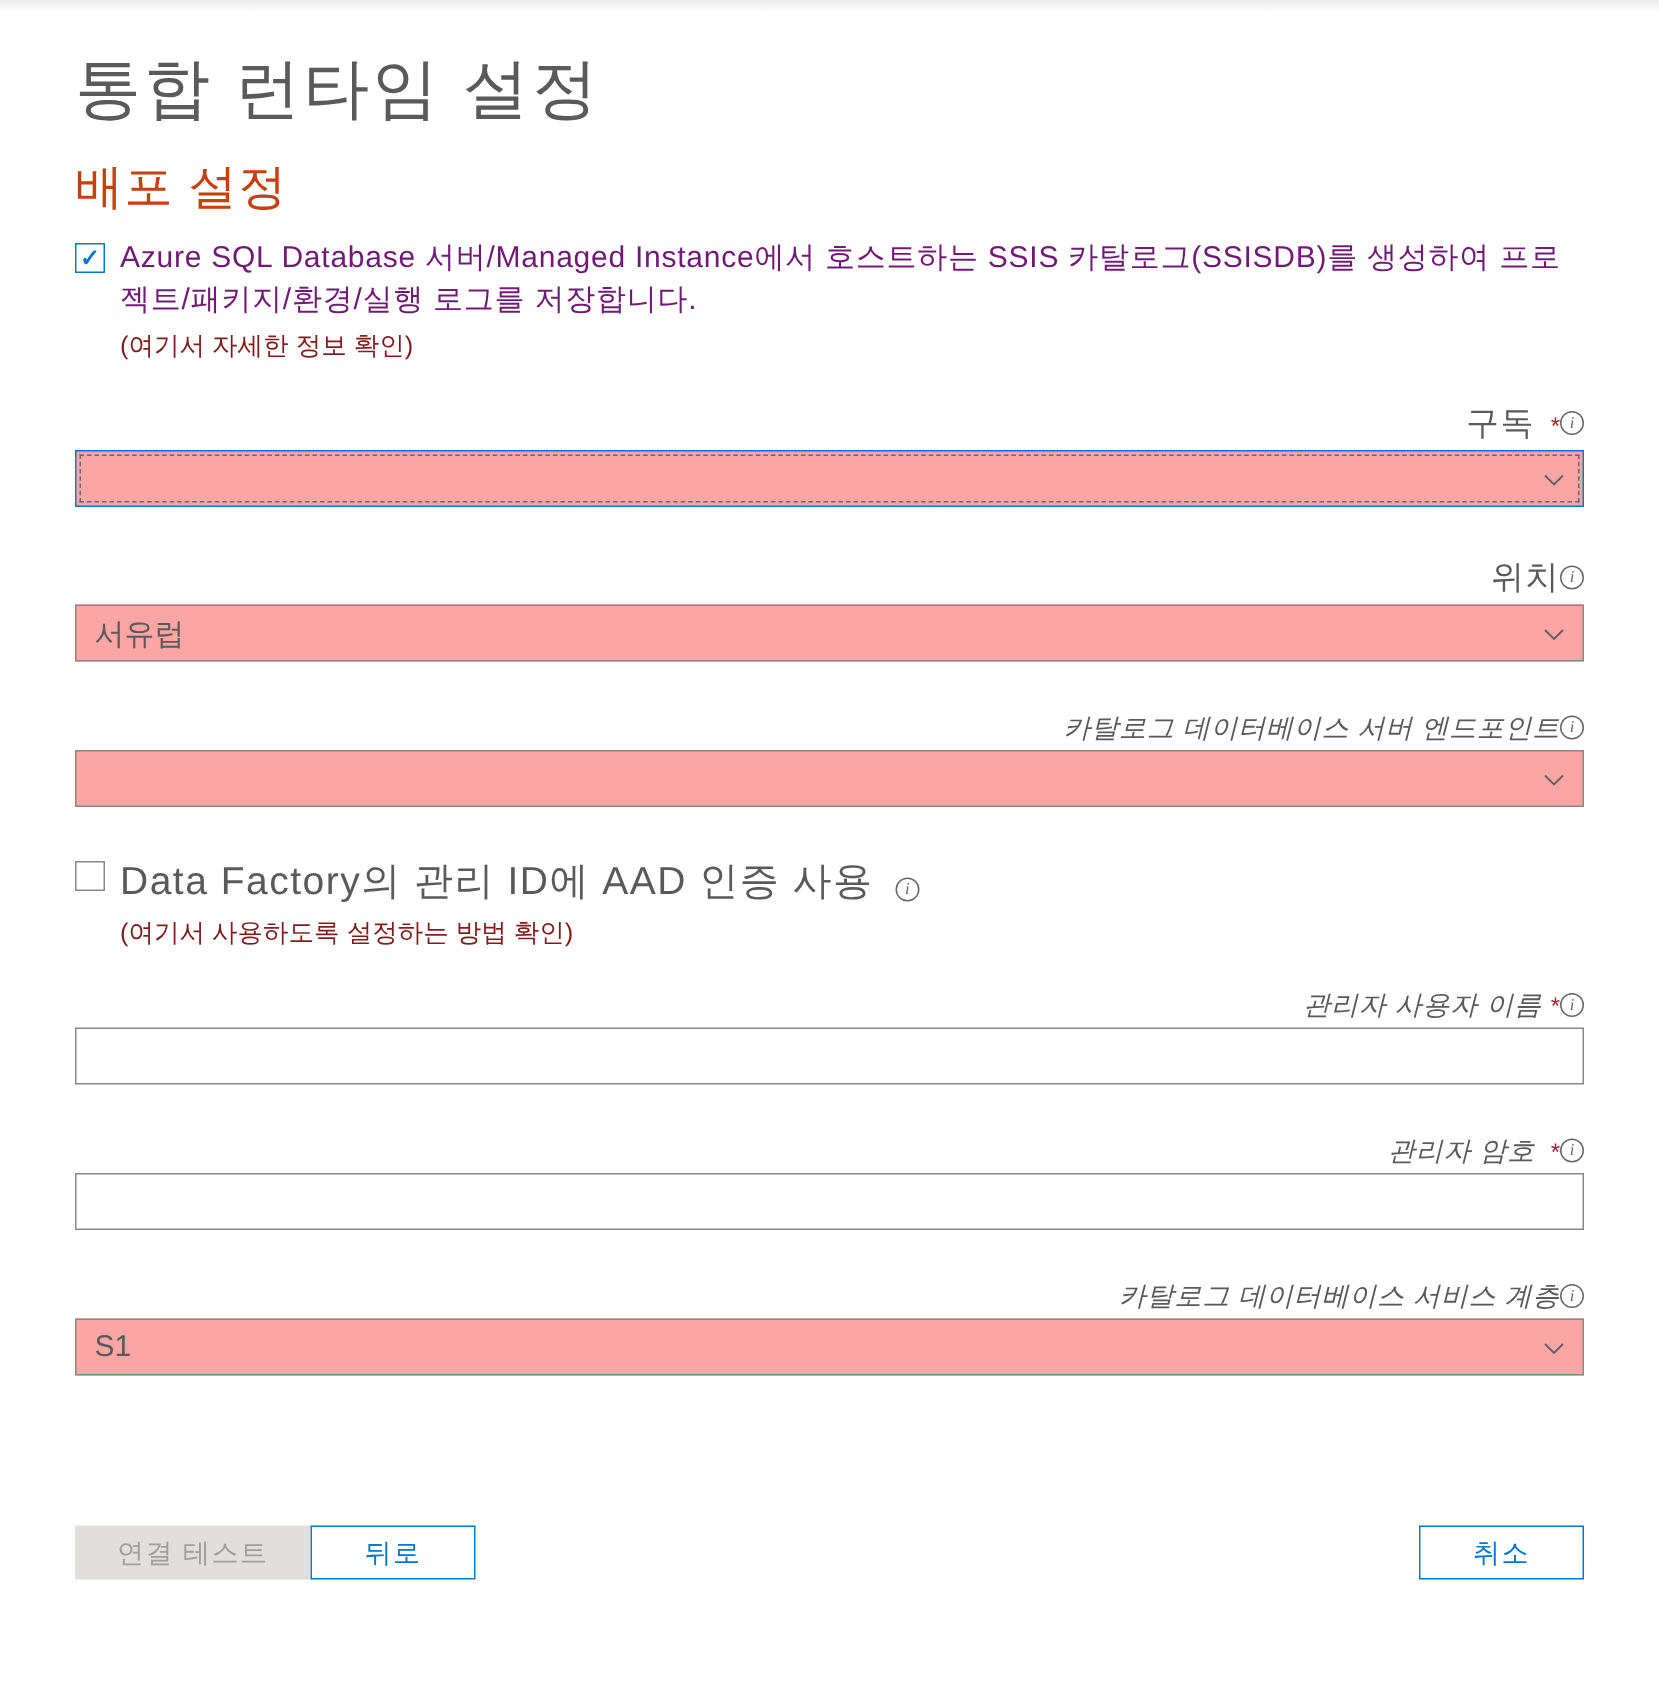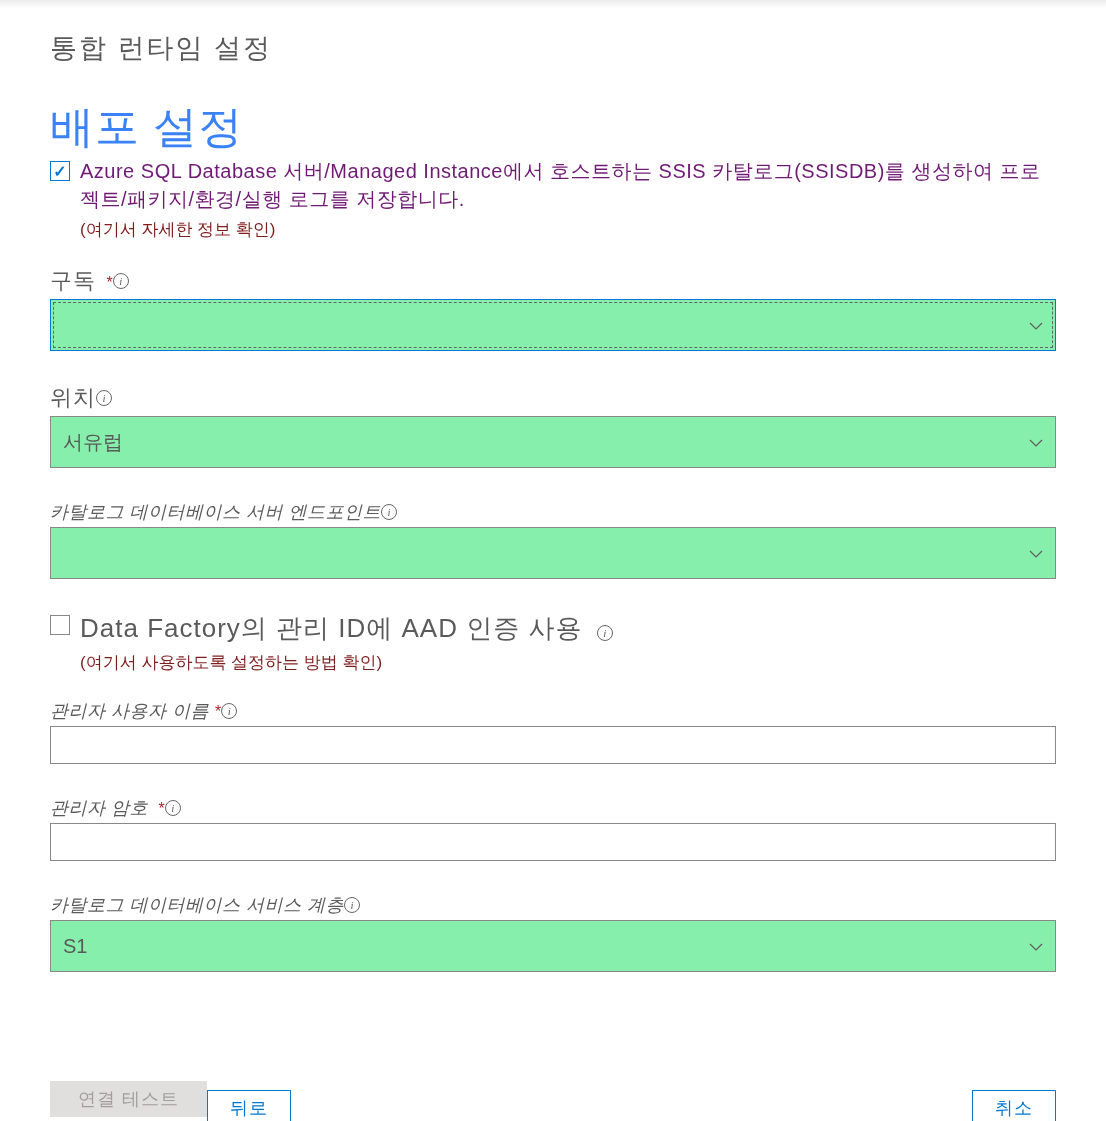--- a/index.html
+++ b/index.html
@@ -11,32 +11,32 @@
       font-family: "Segoe UI", "Malgun Gothic", sans-serif;
       background: #ffffff;
       color: #323130;
       width: 1106px;
       padding: 0;
     }
     .container {
       padding: 30px 50px 30px 50px;
     }
     .main-title {
-      font-size: 27px;
-      font-weight: 300;
-      color: #5a5a5a;
-      letter-spacing: 2px;
-      margin-bottom: 32px;
-    }
-    .section-title {
       font-size: 44px;
       font-weight: 300;
-      color: #3b82f6;
+      color: #5a5a5a;
+      letter-spacing: 2px;
+      margin-bottom: 14px;
+    }
+    .section-title {
+      font-size: 32px;
+      font-weight: 300;
+      color: #c2410c;
       letter-spacing: 1px;
-      margin-bottom: 0px;
+      margin-bottom: 11px;
     }
     .checkbox-row {
       display: flex;
       align-items: flex-start;
       margin-bottom: 5px;
     }
     .checkbox {
       width: 20px;
       height: 20px;
       border: 1px solid #8a8886;
@@ -69,22 +69,23 @@
       margin-left: 30px;
       margin-bottom: 25px;
     }
     .field-group {
       margin-bottom: 32px;
       position: relative;
     }
     .field-label-row {
       display: flex;
       align-items: center;
-      justify-content: flex-start;
+      justify-content: flex-end;
       margin-bottom: 3px;
+      margin-left: 32px;
     }
     .field-label {
       font-size: 22px;
       color: #5a5a5a;
       letter-spacing: 1px;
     }
     .field-label-small {
       font-size: 18px;
       color: #5a5a5a;
       letter-spacing: 0.5px;
@@ -103,23 +104,23 @@
       align-items: center;
       justify-content: center;
       font-size: 11px;
       font-style: italic;
       color: #666;
       font-family: serif;
       cursor: pointer;
     }
     .select-box {
       width: 100%;
-      height: 52px;
+      height: 38px;
       border: 1px solid #8a8886;
-      background: #86efac;
+      background: #fca5a5;
       display: flex;
       align-items: center;
       justify-content: space-between;
       padding: 0 12px;
       font-size: 20px;
       color: #5a5a5a;
       cursor: pointer;
     }
     .select-box.focused {
       border: 1px solid #0078d4;
@@ -172,22 +173,21 @@
     }
     .btn-disabled {
       background: #e1dfdd;
       color: #a19f9d;
       cursor: not-allowed;
     }
     .btn-outline {
       background: #ffffff;
       border: 1.5px solid #0078d4;
       color: #0078d4;
-      padding: 5px 22px;
-      margin-top: 18px;
+      padding: 5px 35px;
     }
     .shadow-top {
       position: absolute;
       top: 0;
       left: 0;
       right: 0;
       height: 8px;
       background: linear-gradient(to bottom, rgba(0,0,0,0.08), transparent);
     }
   </style>

